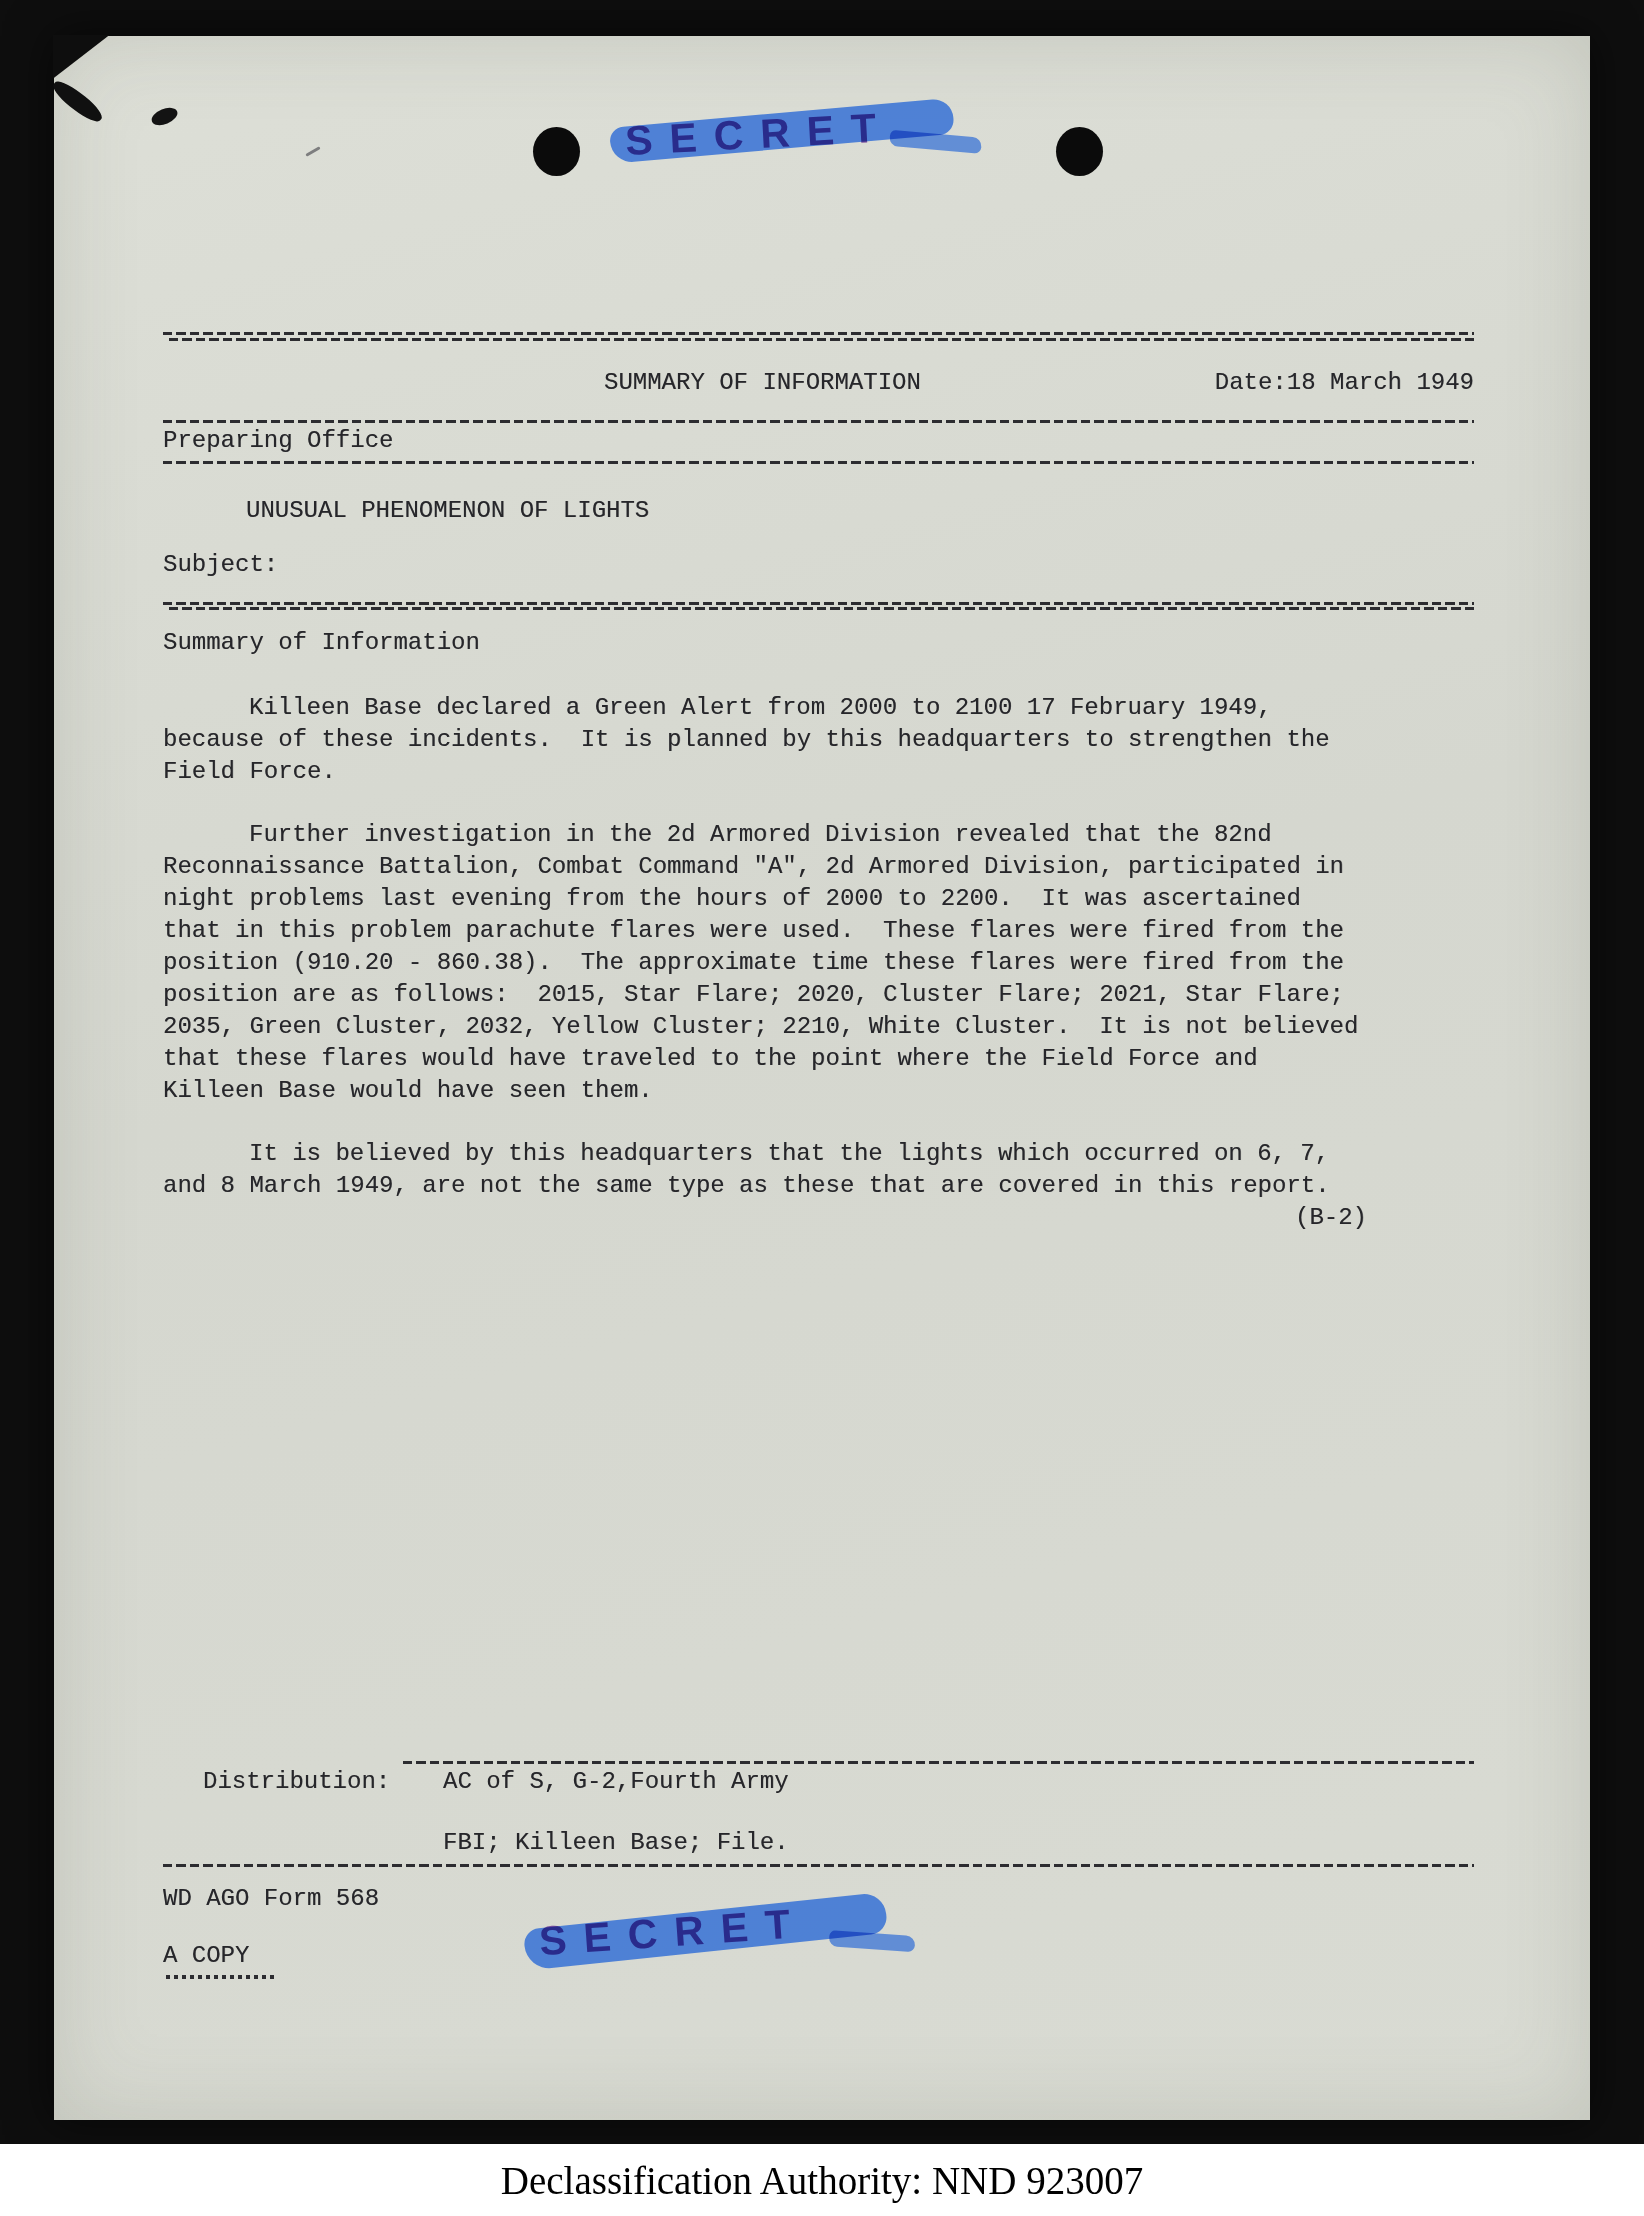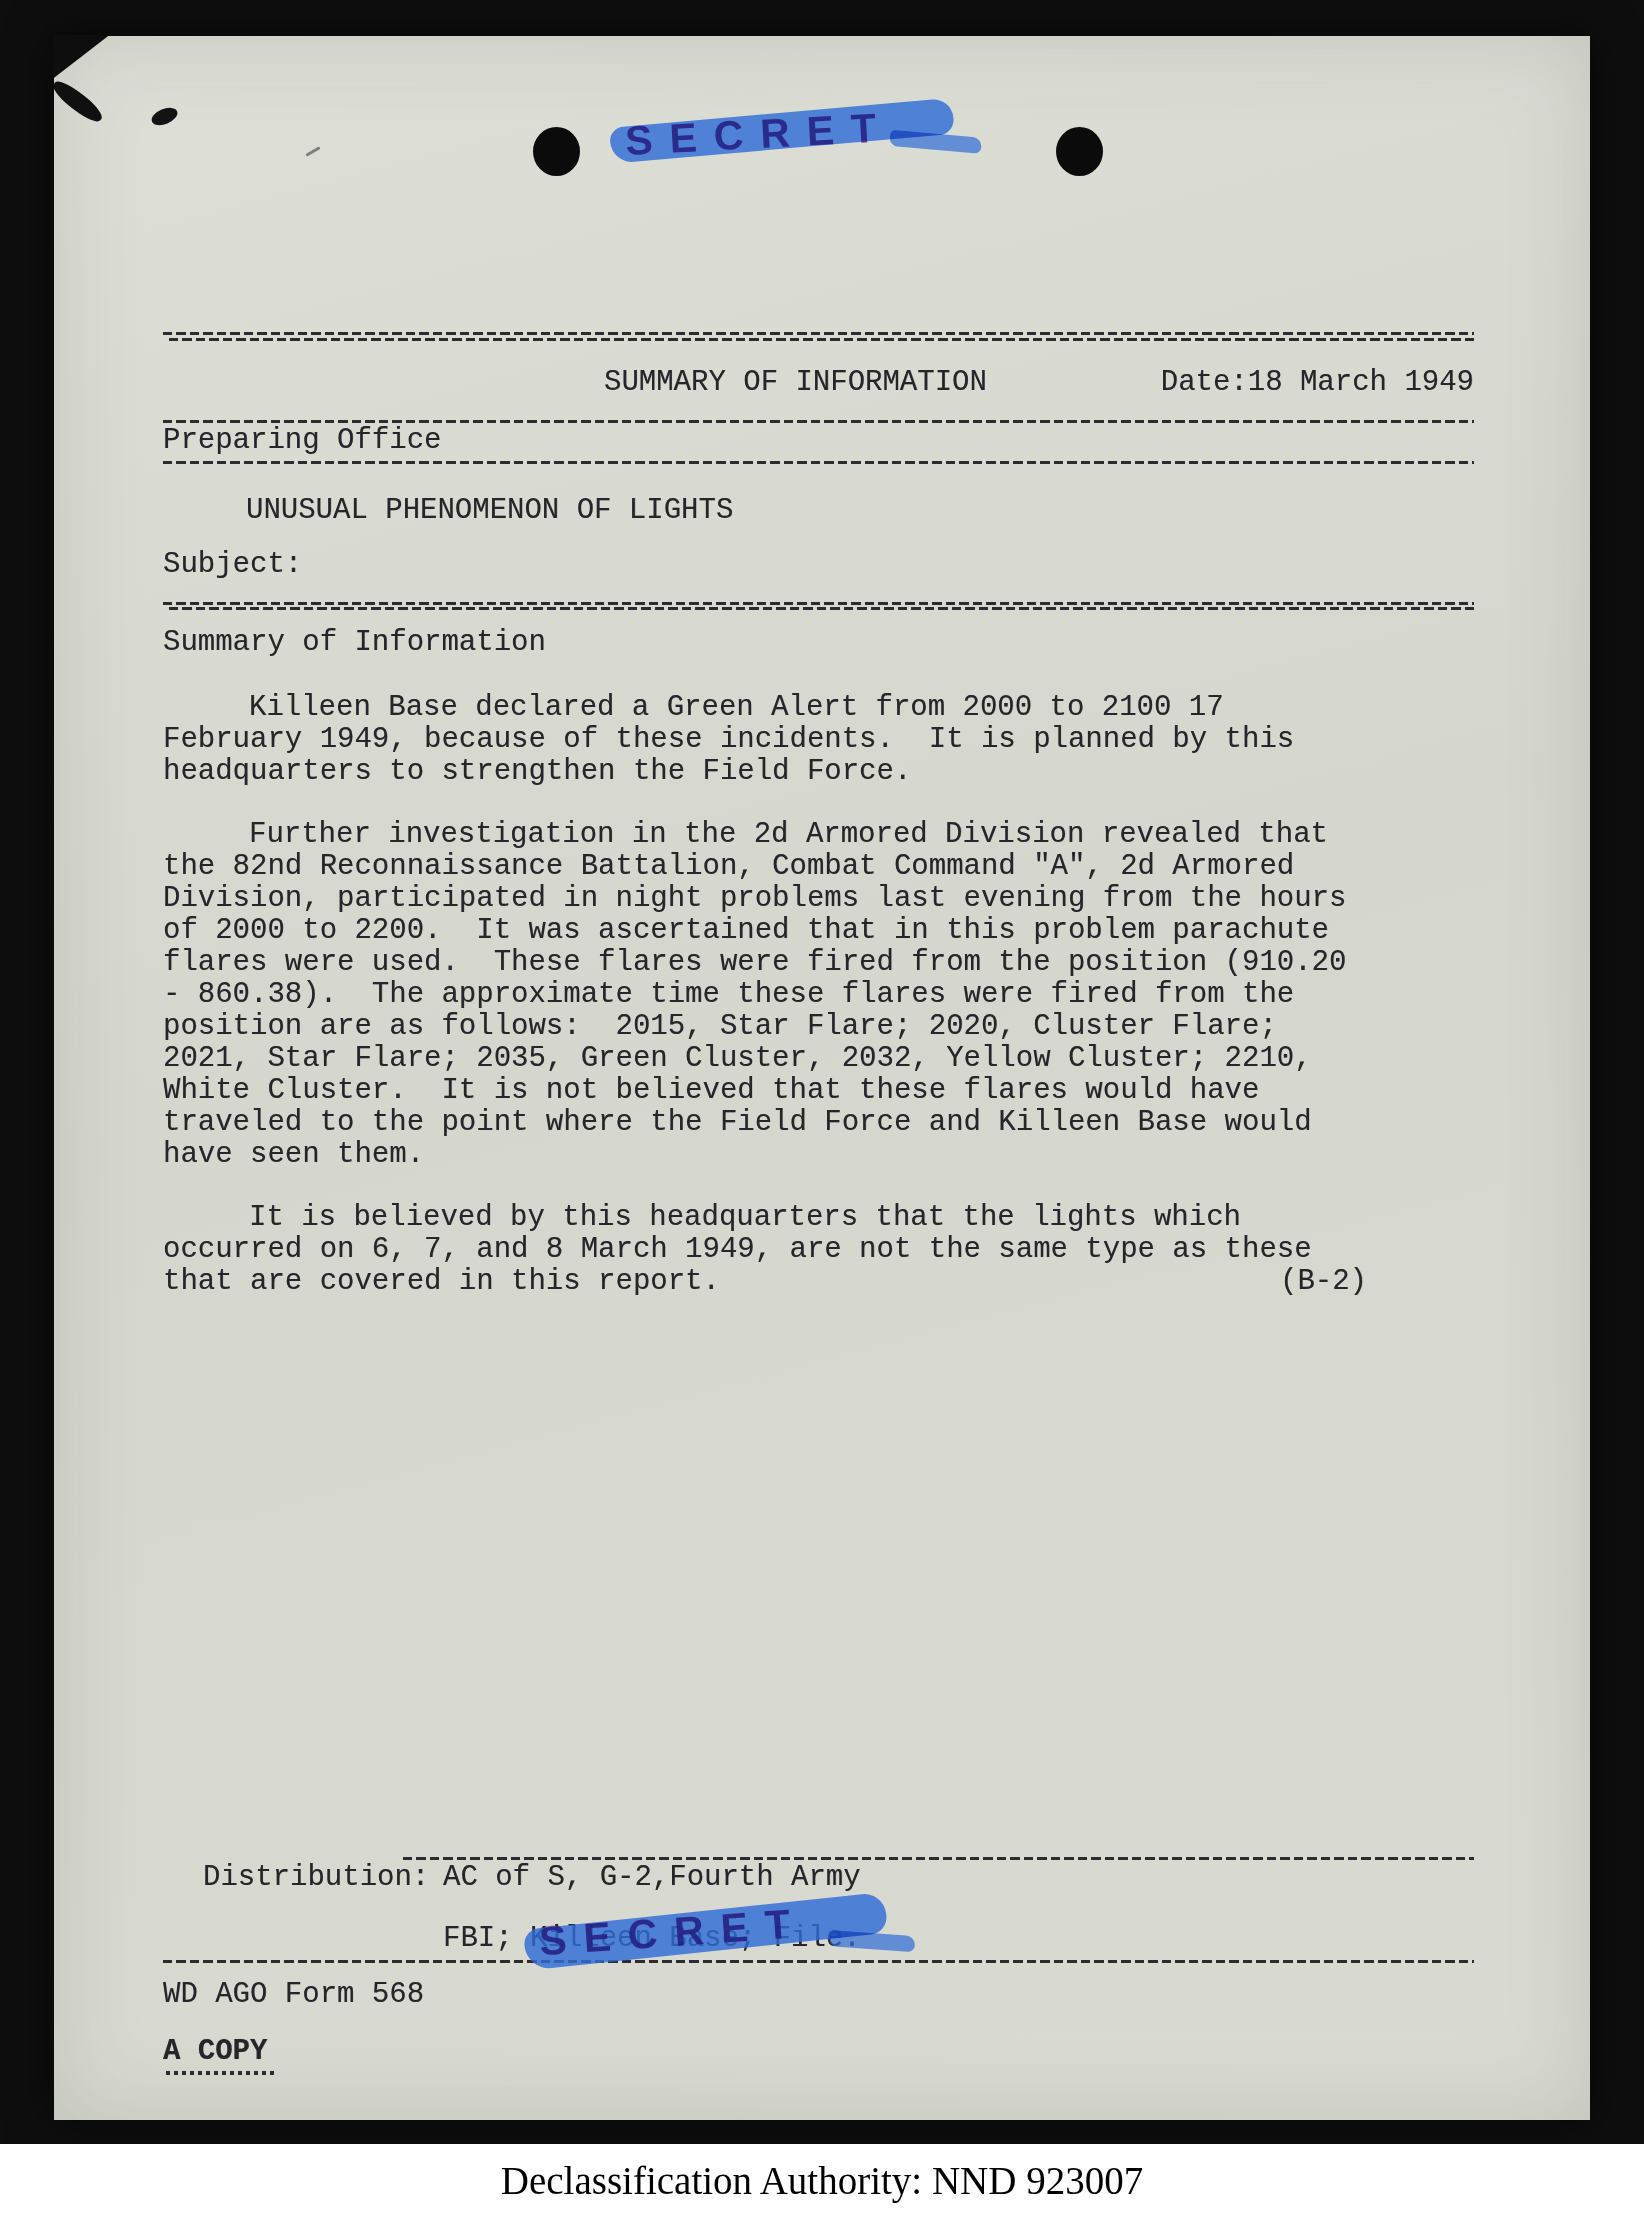--- a/index.html
+++ b/index.html
@@ -13,21 +13,21 @@
 
   
   .paper {
     position:absolute; left:54px; top:36px;
     width:1536px; height:2084px;
     background:linear-gradient(165deg,#dddfd7 0%,#d5d7cf 45%,#d9dbd3 100%);
     box-shadow:0 0 43px rgba(0,0,0,.6), inset 0 0 86px rgba(90,95,80,.18);
     color:var(--ink,#26262a);
     padding:0 116px 0 109px;
   }
-  .typed { font-size:29px; line-height:32px; white-space:pre-wrap;
+  .typed { font-size:24px; line-height:32px; white-space:pre-wrap;
            text-shadow:0.3px 0 0 rgba(40,40,45,.4); }
 
   
   .rule { height:3.1px;
     background:repeating-linear-gradient(90deg,#2c2c30 0 9.2px, transparent 9.2px 13.5px); }
   .rule.double { height:8.6px;
     background:
       repeating-linear-gradient(90deg,#2c2c30 0 9.2px, transparent 9.2px 13.5px) 0 0 / 100% 3.1px no-repeat,
       repeating-linear-gradient(90deg,#2c2c30 0 9.2px, transparent 9.2px 13.5px) 5.5px 5.5px / 100% 3.1px no-repeat; }
   .rule.partial { margin-left:240px; margin-bottom:2.5px; }
@@ -50,21 +50,21 @@
   .p2 { margin-top:31px; }
   .p3 { margin-top:31px; }
   .b2 { float:right; text-indent:0; }
 
   .dist { margin-top:559px; }
   .dist-row { display:flex; }
   .dist-label { flex:0 0 240px;margin-left:40px; }
   .dist-lines { display:flex; flex-direction:column;gap:29px; }
   .rule5 { margin-top:4.9px; }
   .form-number { margin-top:16px; }
-  .copy-label { margin-top:24.6px;font-weight:bold; }
+  .copy-label { margin-top:24.6px; }
   .dots { width:111px; height:3.1px; margin:3.7px 0 0 2.5px;
     background:repeating-linear-gradient(90deg,#2c2c30 0 3.7px, transparent 3.7px 8px); }
 
   
   .hole { position:absolute; width:47px; height:49px; border-radius:50%;
           background:#0b0b0b; top:91px; }
   .hole-left  { left:479px; }
   .hole-right { left:1002px; }
 
   

